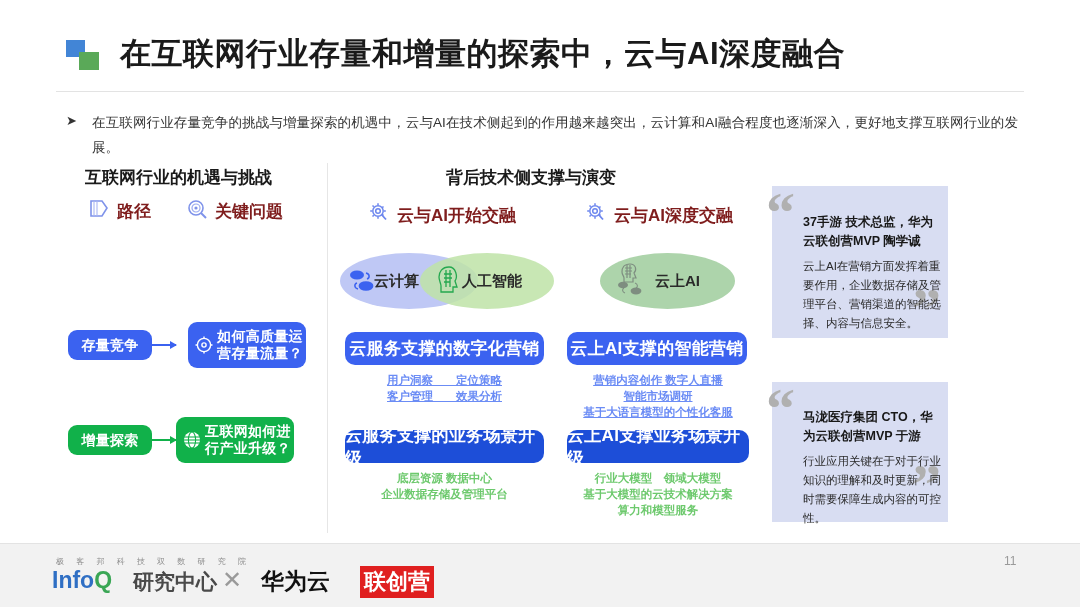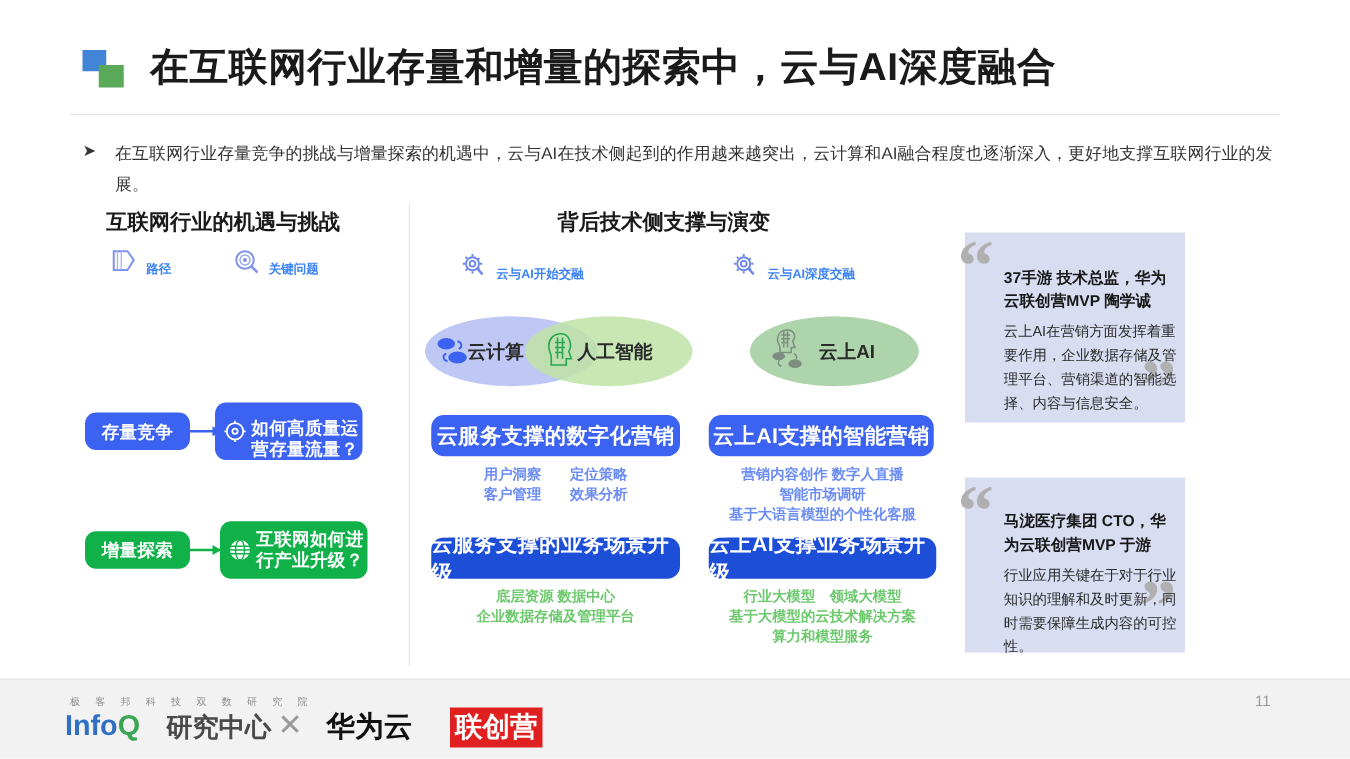--- a/index.html
+++ b/index.html
@@ -31,41 +31,41 @@
   .intro-text{
     position:absolute;left:26px;top:0;width:926px;
     font-size:13.5px;line-height:25px;color:#333;text-align:justify;
   }
 
   
   .col-head{position:absolute;font-size:17px;font-weight:bold;color:#1a1a1a;white-space:nowrap;}
   .head-left{left:85px;top:166px;}
   .head-right{left:446px;top:166px;}
 
-  .legend{position:absolute;display:flex;align-items:flex-end;gap:7px;font-size:10px;font-weight:bold;color:#3b82f6;white-space:nowrap;}
+  .legend{position:absolute;display:flex;align-items:center;gap:7px;font-size:17px;font-weight:bold;color:#7f1d1d;white-space:nowrap;}
   .lg1{left:88px;top:199px;}
   .lg2{left:186px;top:199px;}
   .lg3{left:368px;top:202px;}
   .lg4{left:585px;top:202px;}
 
   .divider-v{position:absolute;left:327px;top:163px;width:1px;height:370px;background:#e6e6e6;}
 
   
   .pill{
     position:absolute;border-radius:9px;color:#fff;font-weight:bold;
     display:flex;align-items:center;justify-content:center;text-align:center;
     line-height:17px;letter-spacing:.3px;
   }
   .pill-sm{width:84px;height:30px;font-size:14px;text-align:center;}
   .pill-lg{width:118px;height:46px;font-size:14px;padding-left:26px;box-sizing:border-box;}
   .blue-bg{background:#3b62f0;}
   .green-bg{background:#11b14a;}
 
   .flow-blue-a{left:68px;top:330px;}
-  .flow-blue-b{left:172px;top:322px;align-items:flex-end;}
+  .flow-blue-b{left:188px;top:322px;}
   .flow-green-a{left:68px;top:425px;}
   .flow-green-b{left:176px;top:417px;}
 
   .arrow{position:absolute;height:2px;width:24px;}
   .arrow:after{content:"";position:absolute;right:-1px;top:-3px;border-left:7px solid currentColor;border-top:4px solid transparent;border-bottom:4px solid transparent;}
   .arrow-blue{left:152px;top:344px;background:#3b62f0;color:#3b62f0;}
   .arrow-green{left:152px;top:439px;background:#11b14a;color:#11b14a;}
 
   .pill-icon{position:absolute;left:6px;top:50%;transform:translateY(-50%);width:20px;height:20px;}
 
@@ -85,21 +85,21 @@
     display:flex;align-items:center;justify-content:center;letter-spacing:.3px;
   }
   .tbox-blue{background:#3b62f0;}
   .tbox-green{background:#1d4ed8;}
   .tb1{left:345px;top:332px;width:199px;height:33px;}
   .tb2{left:567px;top:332px;width:180px;height:33px;}
   .tb3{left:345px;top:430px;width:199px;height:33px;}
   .tb4{left:567px;top:430px;width:182px;height:33px;}
 
   .sub{position:absolute;text-align:center;font-size:11.5px;font-weight:bold;line-height:16px;white-space:pre-line;}
-  .sub-blue{color:#6b8cf5;}
+  .sub-blue{color:#6b8cf5;text-decoration:underline;}
   .sub-green{color:#6dc96d;}
   .sb1{left:345px;top:372px;width:199px;}
   .sb2{left:560px;top:372px;width:196px;}
   .sb3{left:345px;top:470px;width:199px;}
   .sb4{left:560px;top:470px;width:196px;}
 
   
   .qcard{position:absolute;background:#d8ddf2;}
   .qc1{left:772px;top:186px;width:176px;height:152px;}
   .qc2{left:772px;top:382px;width:176px;height:140px;}

